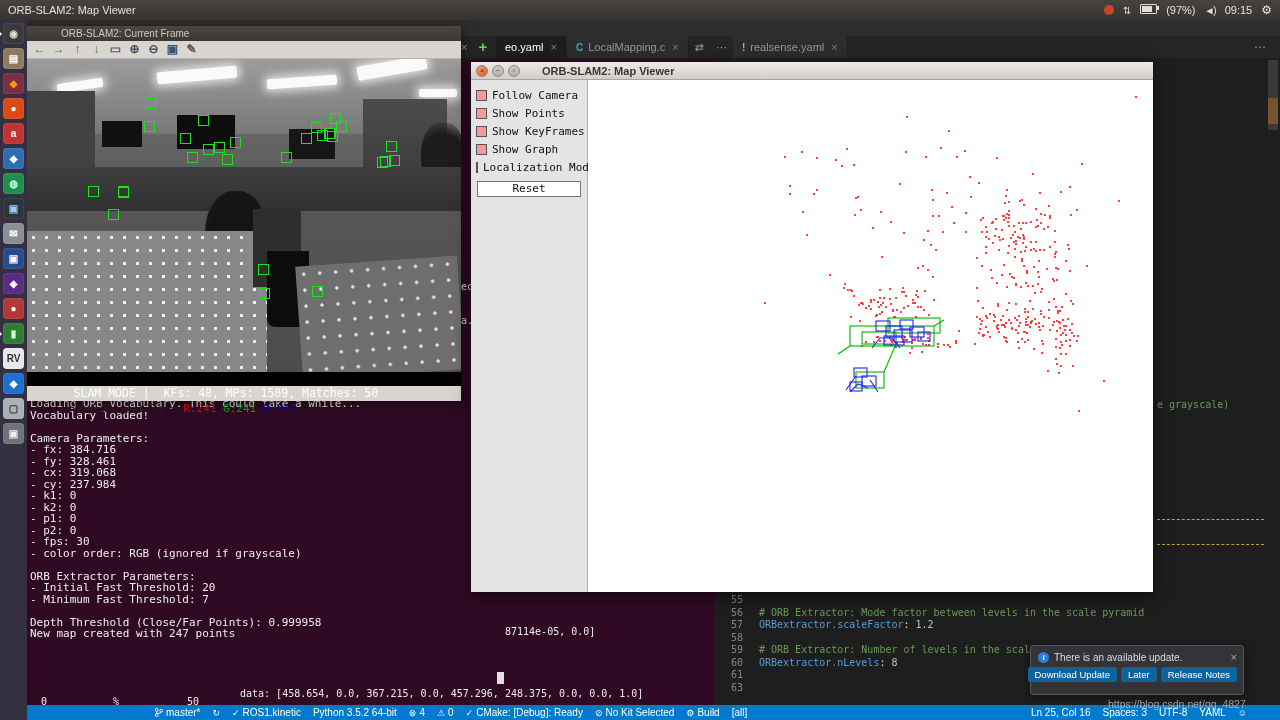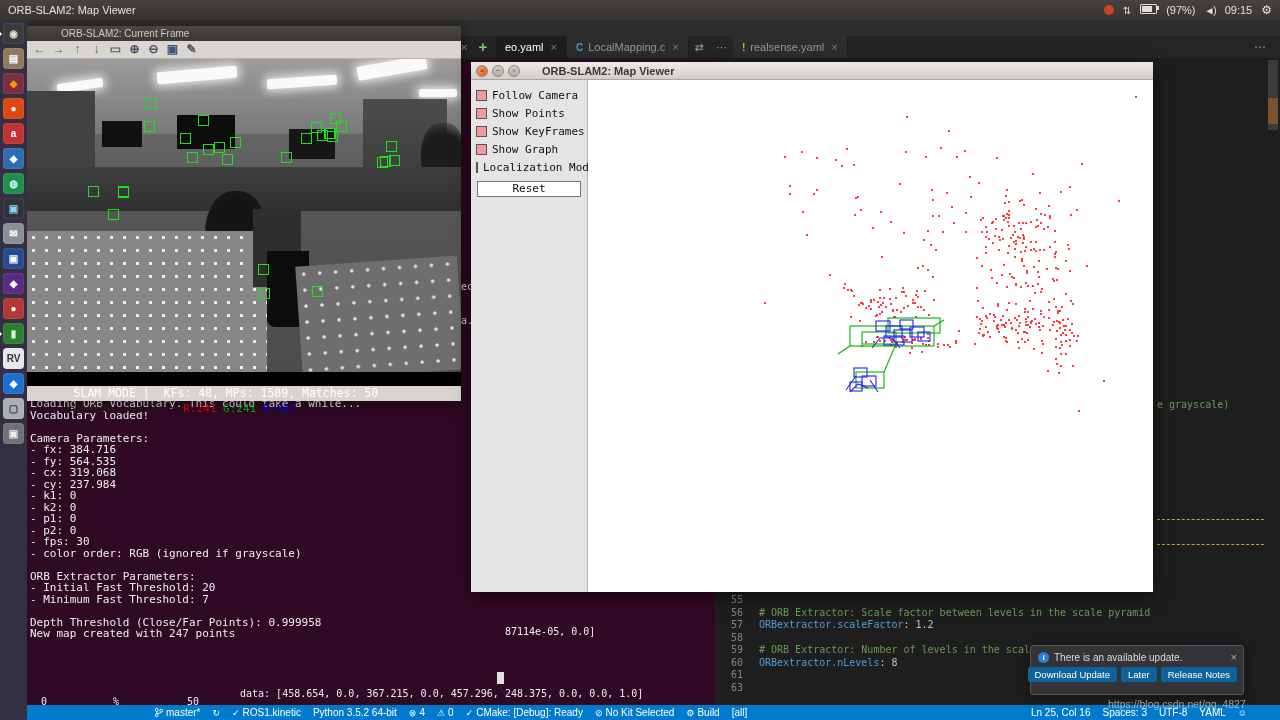--- a/index.html
+++ b/index.html
@@ -151,21 +151,21 @@
             <span class="tab-label">realsense.yaml</span>
             <span class="tab-x">×</span>
           </div>
         </div>
     </div>
     <span class="vsc-more-right">⋯</span>
     <span class="stray-close">×</span>
 
     <div class="vsc-code" id="code">
         <div class="code-row"><span class="code-num">55</span><span class="code-text"></span></div>
-        <div class="code-row"><span class="code-num">56</span><span class="code-text"><span class="c-comment"># ORB Extractor: Scale factor between levels in the scale pyramid</span></span></div>
+        <div class="code-row"><span class="code-num">56</span><span class="code-text"><span class="c-comment"># ORB Extractor: Mode factor between levels in the scale pyramid</span></span></div>
         <div class="code-row"><span class="code-num">57</span><span class="code-text"><span class="c-key">ORBextractor.scaleFactor</span><span class="c-plain">: </span><span class="c-num">1.2</span></span></div>
         <div class="code-row"><span class="code-num">58</span><span class="code-text"></span></div>
         <div class="code-row"><span class="code-num">59</span><span class="code-text"><span class="c-comment"># ORB Extractor: Number of levels in the scale pyramid</span></span></div>
         <div class="code-row"><span class="code-num">60</span><span class="code-text"><span class="c-key">ORBextractor.nLevels</span><span class="c-plain">: </span><span class="c-num">8</span></span></div>
         <div class="code-row"><span class="code-num">61</span><span class="code-text"></span></div>
         <div class="code-row"><span class="code-num">63</span></div>
       </div>
     <span class="code-frag">e grayscale)</span>
     <div class="dash-line dl1"></div>
     <div class="dash-line dl2"></div>
@@ -239,21 +239,21 @@
     </div>
   </div>
 
   <div class="terminal">
     <div class="term-lines" id="termLines">
         <div class="tline">Loading ORB Vocabulary. This could take a while...</div>
         <div class="tline">Vocabulary loaded!</div>
         <div class="tline">&nbsp;</div>
         <div class="tline">Camera Parameters:</div>
         <div class="tline">- fx: 384.716</div>
-        <div class="tline">- fy: 564.535</div>
+        <div class="tline">- fy: 328.461</div>
         <div class="tline">- cx: 319.068</div>
         <div class="tline">- cy: 237.984</div>
         <div class="tline">- k1: 0</div>
         <div class="tline">- k2: 0</div>
         <div class="tline">- p1: 0</div>
         <div class="tline">- p2: 0</div>
         <div class="tline">- fps: 30</div>
         <div class="tline">- color order: RGB (ignored if grayscale)</div>
         <div class="tline">&nbsp;</div>
         <div class="tline">ORB Extractor Parameters:</div>

